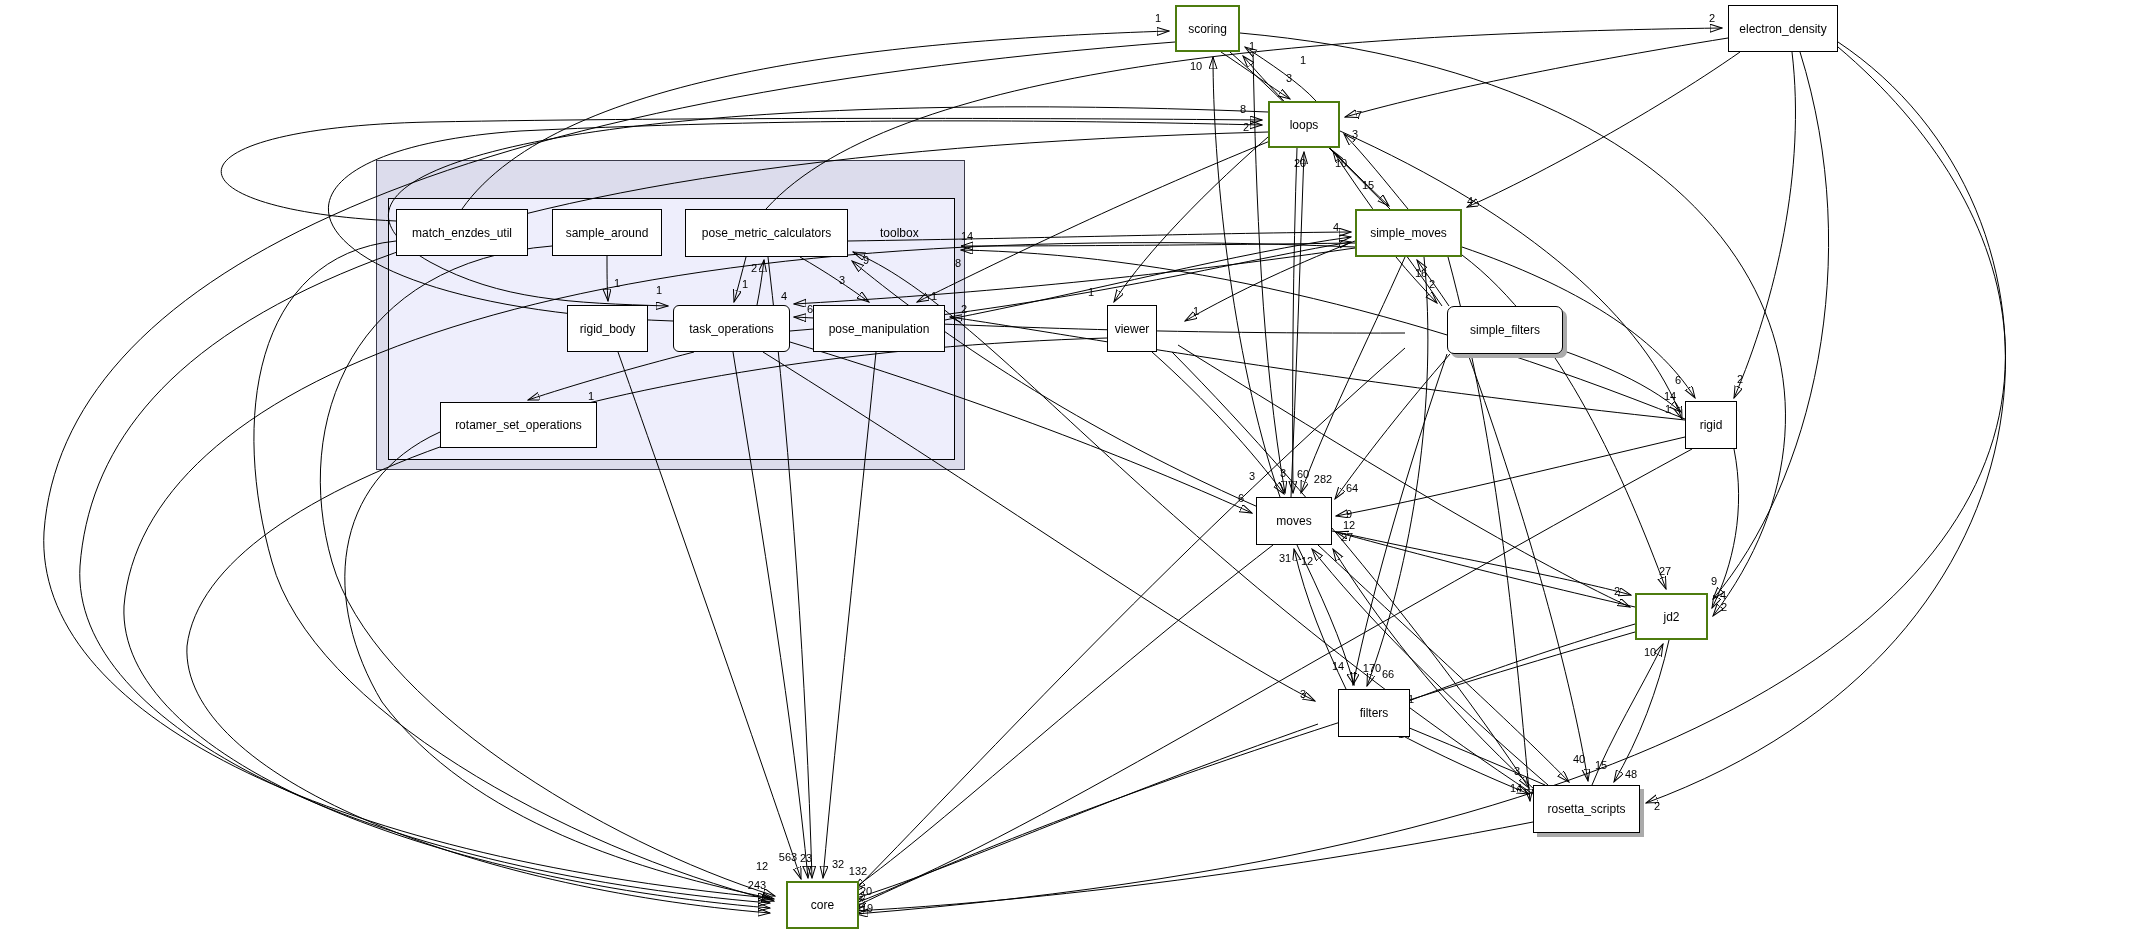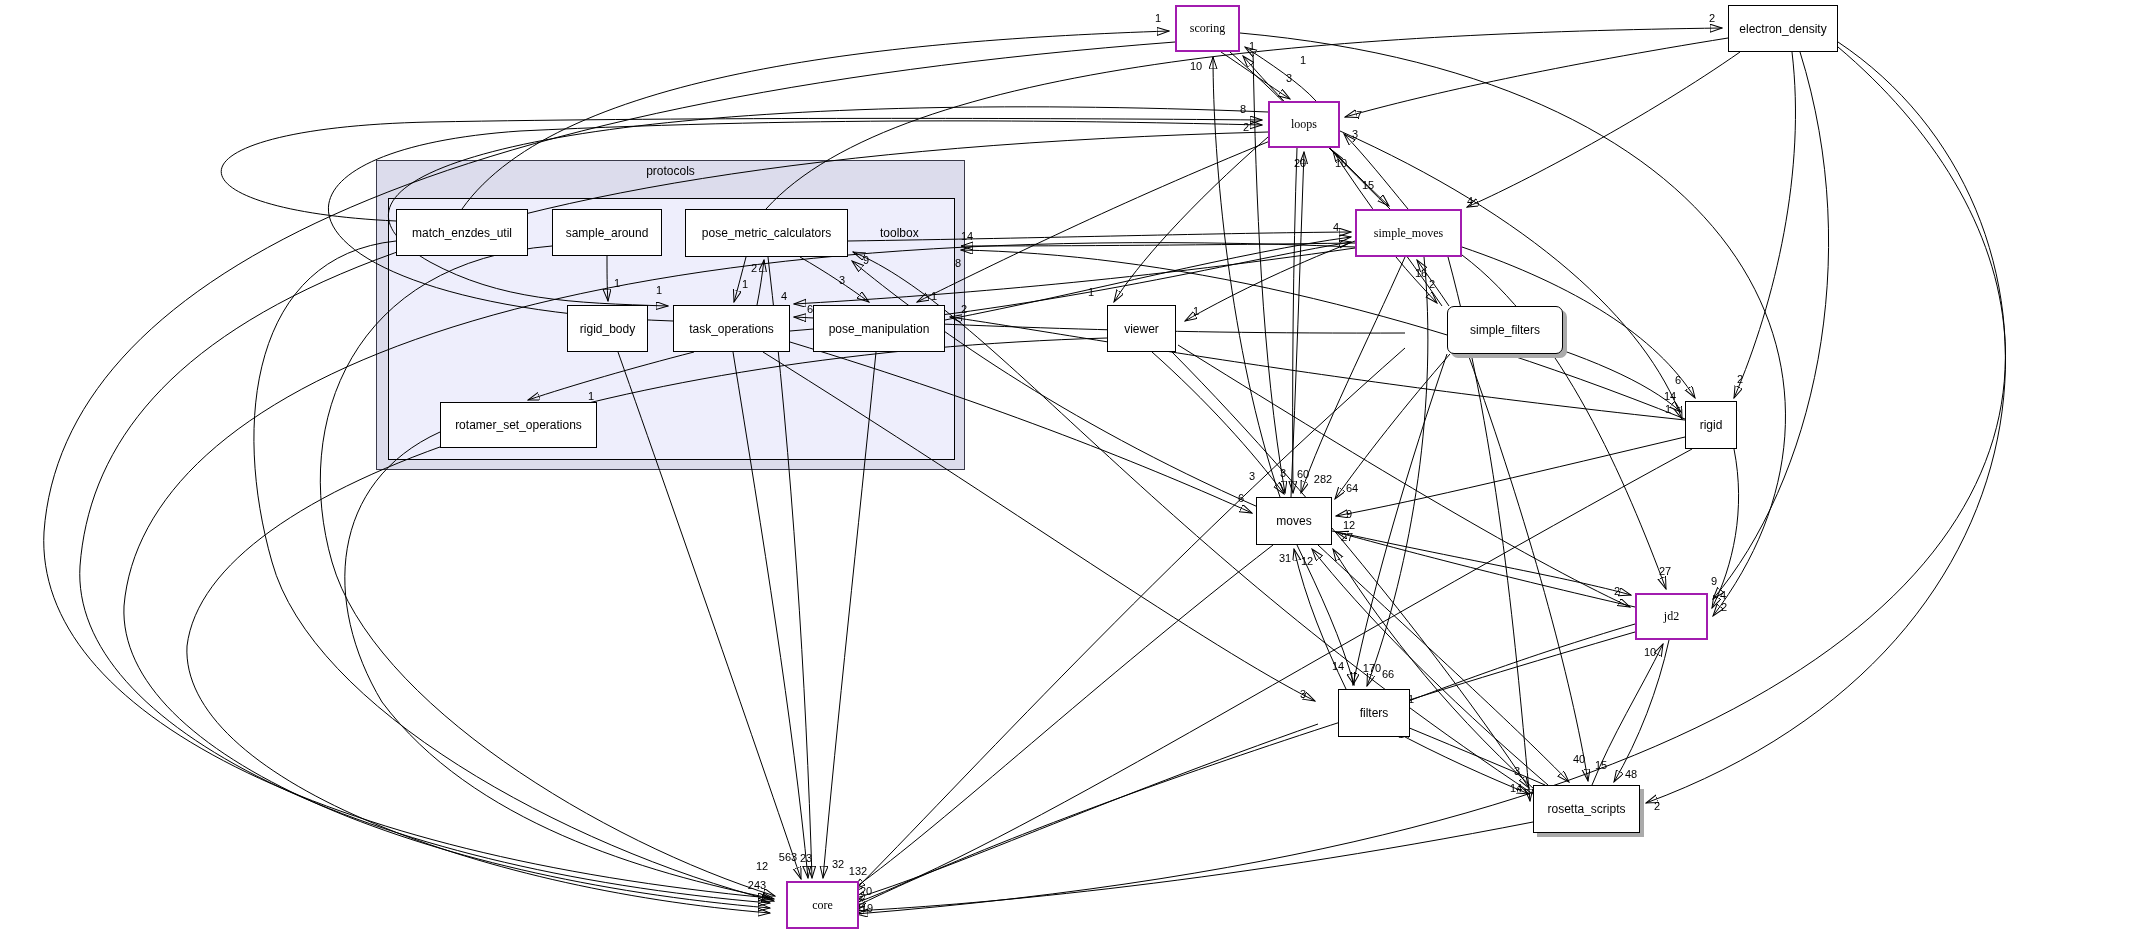--- a/index.html
+++ b/index.html
@@ -8,30 +8,29 @@
   .cluster{position:absolute;z-index:1;box-sizing:border-box;}
   .cluster-outer{background:#dcdcec;border:1px solid #3a3a4a;}
   .cluster-inner{background:#eeeefc;border:1px solid #000000;}
   .cluster-label{position:absolute;z-index:1;font-size:12px;color:#000;}
   #edge-layer{position:absolute;left:0;top:0;z-index:2;}
   #edge-layer path{fill:none;stroke:#000;stroke-width:1;}
   #edge-layer text{font-family:"Liberation Sans",sans-serif;font-size:11px;fill:#000;text-anchor:middle;}
   #nodes .node{position:absolute;z-index:3;box-sizing:border-box;background:#ffffff;
       border:1px solid #000;display:flex;align-items:center;justify-content:center;
       font-size:12px;color:#000;white-space:nowrap;}
-  #nodes .node.red{border:2px solid #a21caf;font-family:Liberation Serif, serif;}
+  #nodes .node.red{border:2px solid #4d7c0f;}
   #nodes .node.shadow{box-shadow:4px 4px 0 0 #aaaaaa;}
 </style>
 </head>
 <body>
 
 <div id="canvas">
   <div class="cluster cluster-outer" style="left:376px;top:160px;width:589px;height:310px;"></div>
   <div class="cluster cluster-inner" style="left:388px;top:198px;width:567px;height:262px;"></div>
-  <div class="cluster-label" style="left:376px;top:164px;width:589px;text-align:center;">protocols</div>
   <div class="cluster-label" style="left:880px;top:226px;">toolbox</div>
 
   <svg id="edge-layer" width="2155" height="935" viewBox="0 0 2155 935">
     <defs>
       <marker id="arrow" markerUnits="userSpaceOnUse" markerWidth="13" markerHeight="9" refX="12" refY="4" orient="auto">
         <path d="M0,0 L12,4 L0,8 Z" fill="#000" stroke="none"></path>
       </marker>
     </defs>
     <g id="edges">
         <path d="M462,209 C560,70 900,40 1169,31" marker-end="url(#arrow)"></path>
@@ -201,26 +200,26 @@
   </svg>
 
   <div id="nodes">
       <div class="node red" style="left: 1175px; top: 5px; width: 65px; height: 47px;">scoring</div>
       <div class="node" style="left: 1728px; top: 5px; width: 110px; height: 47px;">electron_density</div>
       <div class="node red" style="left: 1268px; top: 101px; width: 72px; height: 47px;">loops</div>
       <div class="node" style="left: 396px; top: 209px; width: 132px; height: 47px;">match_enzdes_util</div>
       <div class="node" style="left: 552px; top: 209px; width: 110px; height: 47px;">sample_around</div>
       <div class="node" style="left: 685px; top: 209px; width: 163px; height: 48px;">pose_metric_calculators</div>
       <div class="node" style="left: 567px; top: 305px; width: 81px; height: 47px;">rigid_body</div>
-      <div class="node" style="left: 673px; top: 305px; width: 117px; height: 47px;">task_operations</div>
+      <div class="node" style="left: 673px; top: 305px; width: 117px; height: 47px; border-radius: 6px;">task_operations</div>
       <div class="node" style="left: 813px; top: 305px; width: 132px; height: 47px;">pose_manipulation</div>
       <div class="node" style="left: 440px; top: 402px; width: 157px; height: 46px; text-align: center;">rotamer_set_operations</div>
       <div class="node red" style="left: 1355px; top: 209px; width: 107px; height: 48px;">simple_moves</div>
       <div class="node shadow" style="left: 1447px; top: 306px; width: 116px; height: 48px; border-radius: 7px;">simple_filters</div>
-      <div class="node" style="left: 1107px; top: 305px; width: 69px; height: 47px;">viewer</div>
+      <div class="node" style="left: 1107px; top: 305px; width: 50px; height: 47px;">viewer</div>
       <div class="node" style="left: 1685px; top: 401px; width: 52px; height: 48px;">rigid</div>
       <div class="node" style="left: 1256px; top: 497px; width: 76px; height: 48px;">moves</div>
       <div class="node red" style="left: 1635px; top: 593px; width: 73px; height: 47px;">jd2</div>
       <div class="node" style="left: 1318px; top: 689px; width: 72px; height: 48px; margin-left: 20px;">filters</div>
       <div class="node shadow" style="left: 1533px; top: 785px; width: 107px; height: 48px;">rosetta_scripts</div>
       <div class="node red" style="left: 776px; top: 881px; width: 73px; height: 48px; margin-left: 10px;">core</div>
     </div>
 </div>
 
 </body></html>

